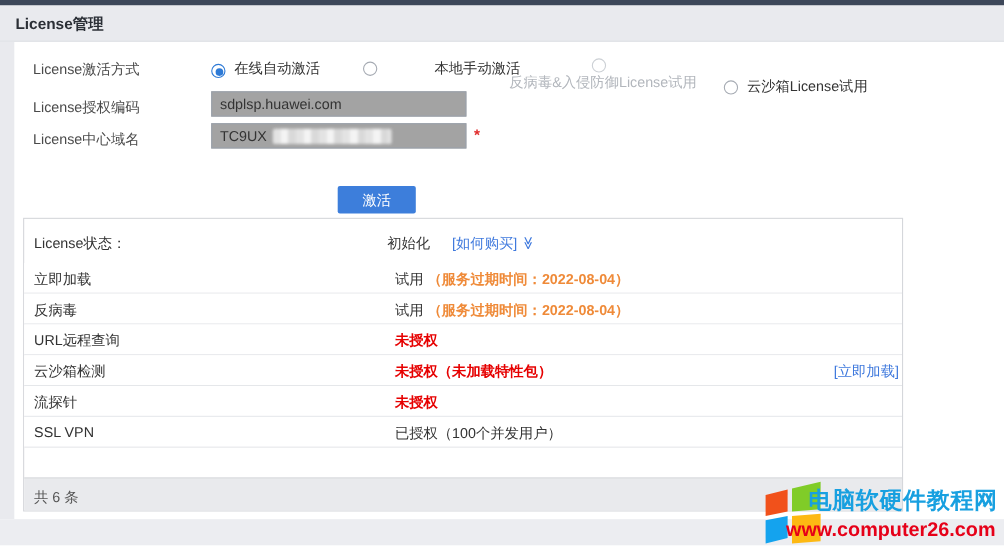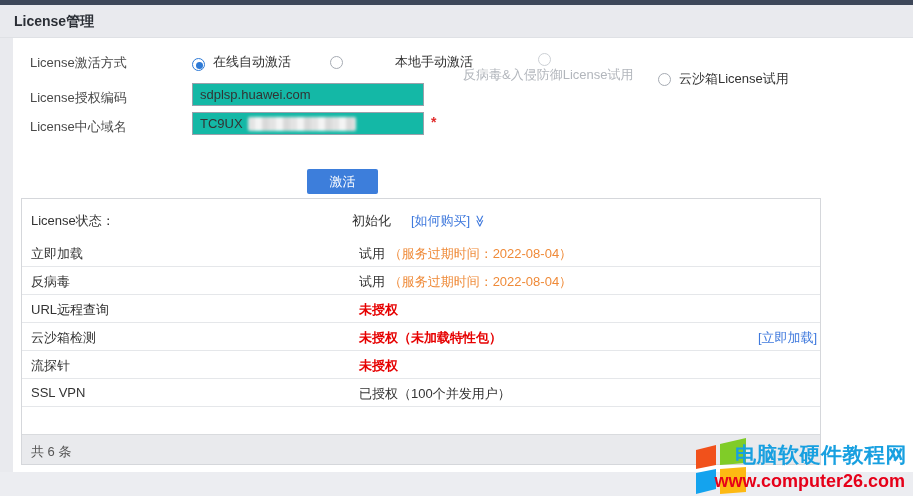--- a/index.html
+++ b/index.html
@@ -31,21 +31,21 @@
   .radio-circle { width:13px; height:13px; border-radius:50%; border:1px solid #a6abb3;
     background:#fff; position:relative; flex:0 0 13px; }
   .radio-item.selected .radio-circle { border-color:#2e7ad6; }
   .radio-item.selected .radio-circle::after { content:""; position:absolute; left:3px; top:3px;
     width:7px; height:7px; border-radius:50%; background:#2e7ad6; }
   .radio-item.disabled .radio-circle { border-color:#ccd0d5; }
   .radio-label { margin-left:8px; color:#333; white-space:nowrap; }
   .radio-item.disabled .radio-label { color:#b2b6bc; }
 
   .text-input { position:absolute; left:192px; width:232px; height:23px; border:1px solid #9aa1ab;
-    background:#14b8a6; font-family:inherit; font-size:13px; color:#333; padding:2px 7px; }
+    background:#a3a3a3; font-family:inherit; font-size:13px; color:#333; padding:2px 7px; }
   .input-domain { top:83px; }
   .input-code { top:112px; display:flex; align-items:center; }
   .code-mask { display:inline-block; width:108px; height:14px; margin-left:5px; border-radius:2px;
     background:repeating-linear-gradient(90deg,#e3e3e3 0 7px,#f4f4f4 7px 14px,#d9d9d9 14px 21px);
     filter:blur(1.5px); }
   .required-star { position:absolute; left:431px; top:114px; color:#e02b2b; font-size:14px; font-weight:bold; }
 
   .activate-btn { position:absolute; left:307px; top:145px; width:71px; height:25px;
     background:#3d7edb; color:#fff; border:none; border-radius:2px; font-family:Liberation Serif, serif;
     font-size:13px; cursor:pointer;margin-top:24px; }
@@ -66,21 +66,21 @@
   .h-div { position:absolute; top:4px; width:1px; height:19px; background:#b4b8bf; }
   .h-div1 { left:331px; }
   .h-div2 { left:679px; }
   .h-stub { position:absolute; right:0; top:0; width:7px; height:100%; background:#c5c8ce;
     border-left:1px solid #b4b8bf; }
 
   .t-row { position:relative; height:28px; border-bottom:1px solid #e5e7ea; background:#fff; }
   .cell-resource { position:absolute; left:9px; top:6px; color:#333; }
   .cell-status { position:absolute; left:337px; top:6px; white-space:nowrap; }
   .st-default { color:#333; }
-  .st-orange { color:#ef8a38; font-weight:normal; }
+  .st-orange { color:#ef8a38; font-weight:bold; }
   .st-red { color:#e60000; font-weight:bold; }
   .cell-action { position:absolute; left:716px; top:6px; color:#3f79dd; cursor:pointer;padding-left:20px; }
 
   .t-footer { position:absolute; left:0; bottom:0; width:100%; height:30px; background:#e9eaed;
     border-top:1px solid #d9dbde; }
   .t-footer .footer-text { position:absolute; left:9px; top:8px; color:#555; }
 
   
   .watermark { position:absolute; left:688px; top:435px; width:225px; height:61px; z-index:5; }
   .wm-logo { position:absolute; left:4px; top:2px; }

